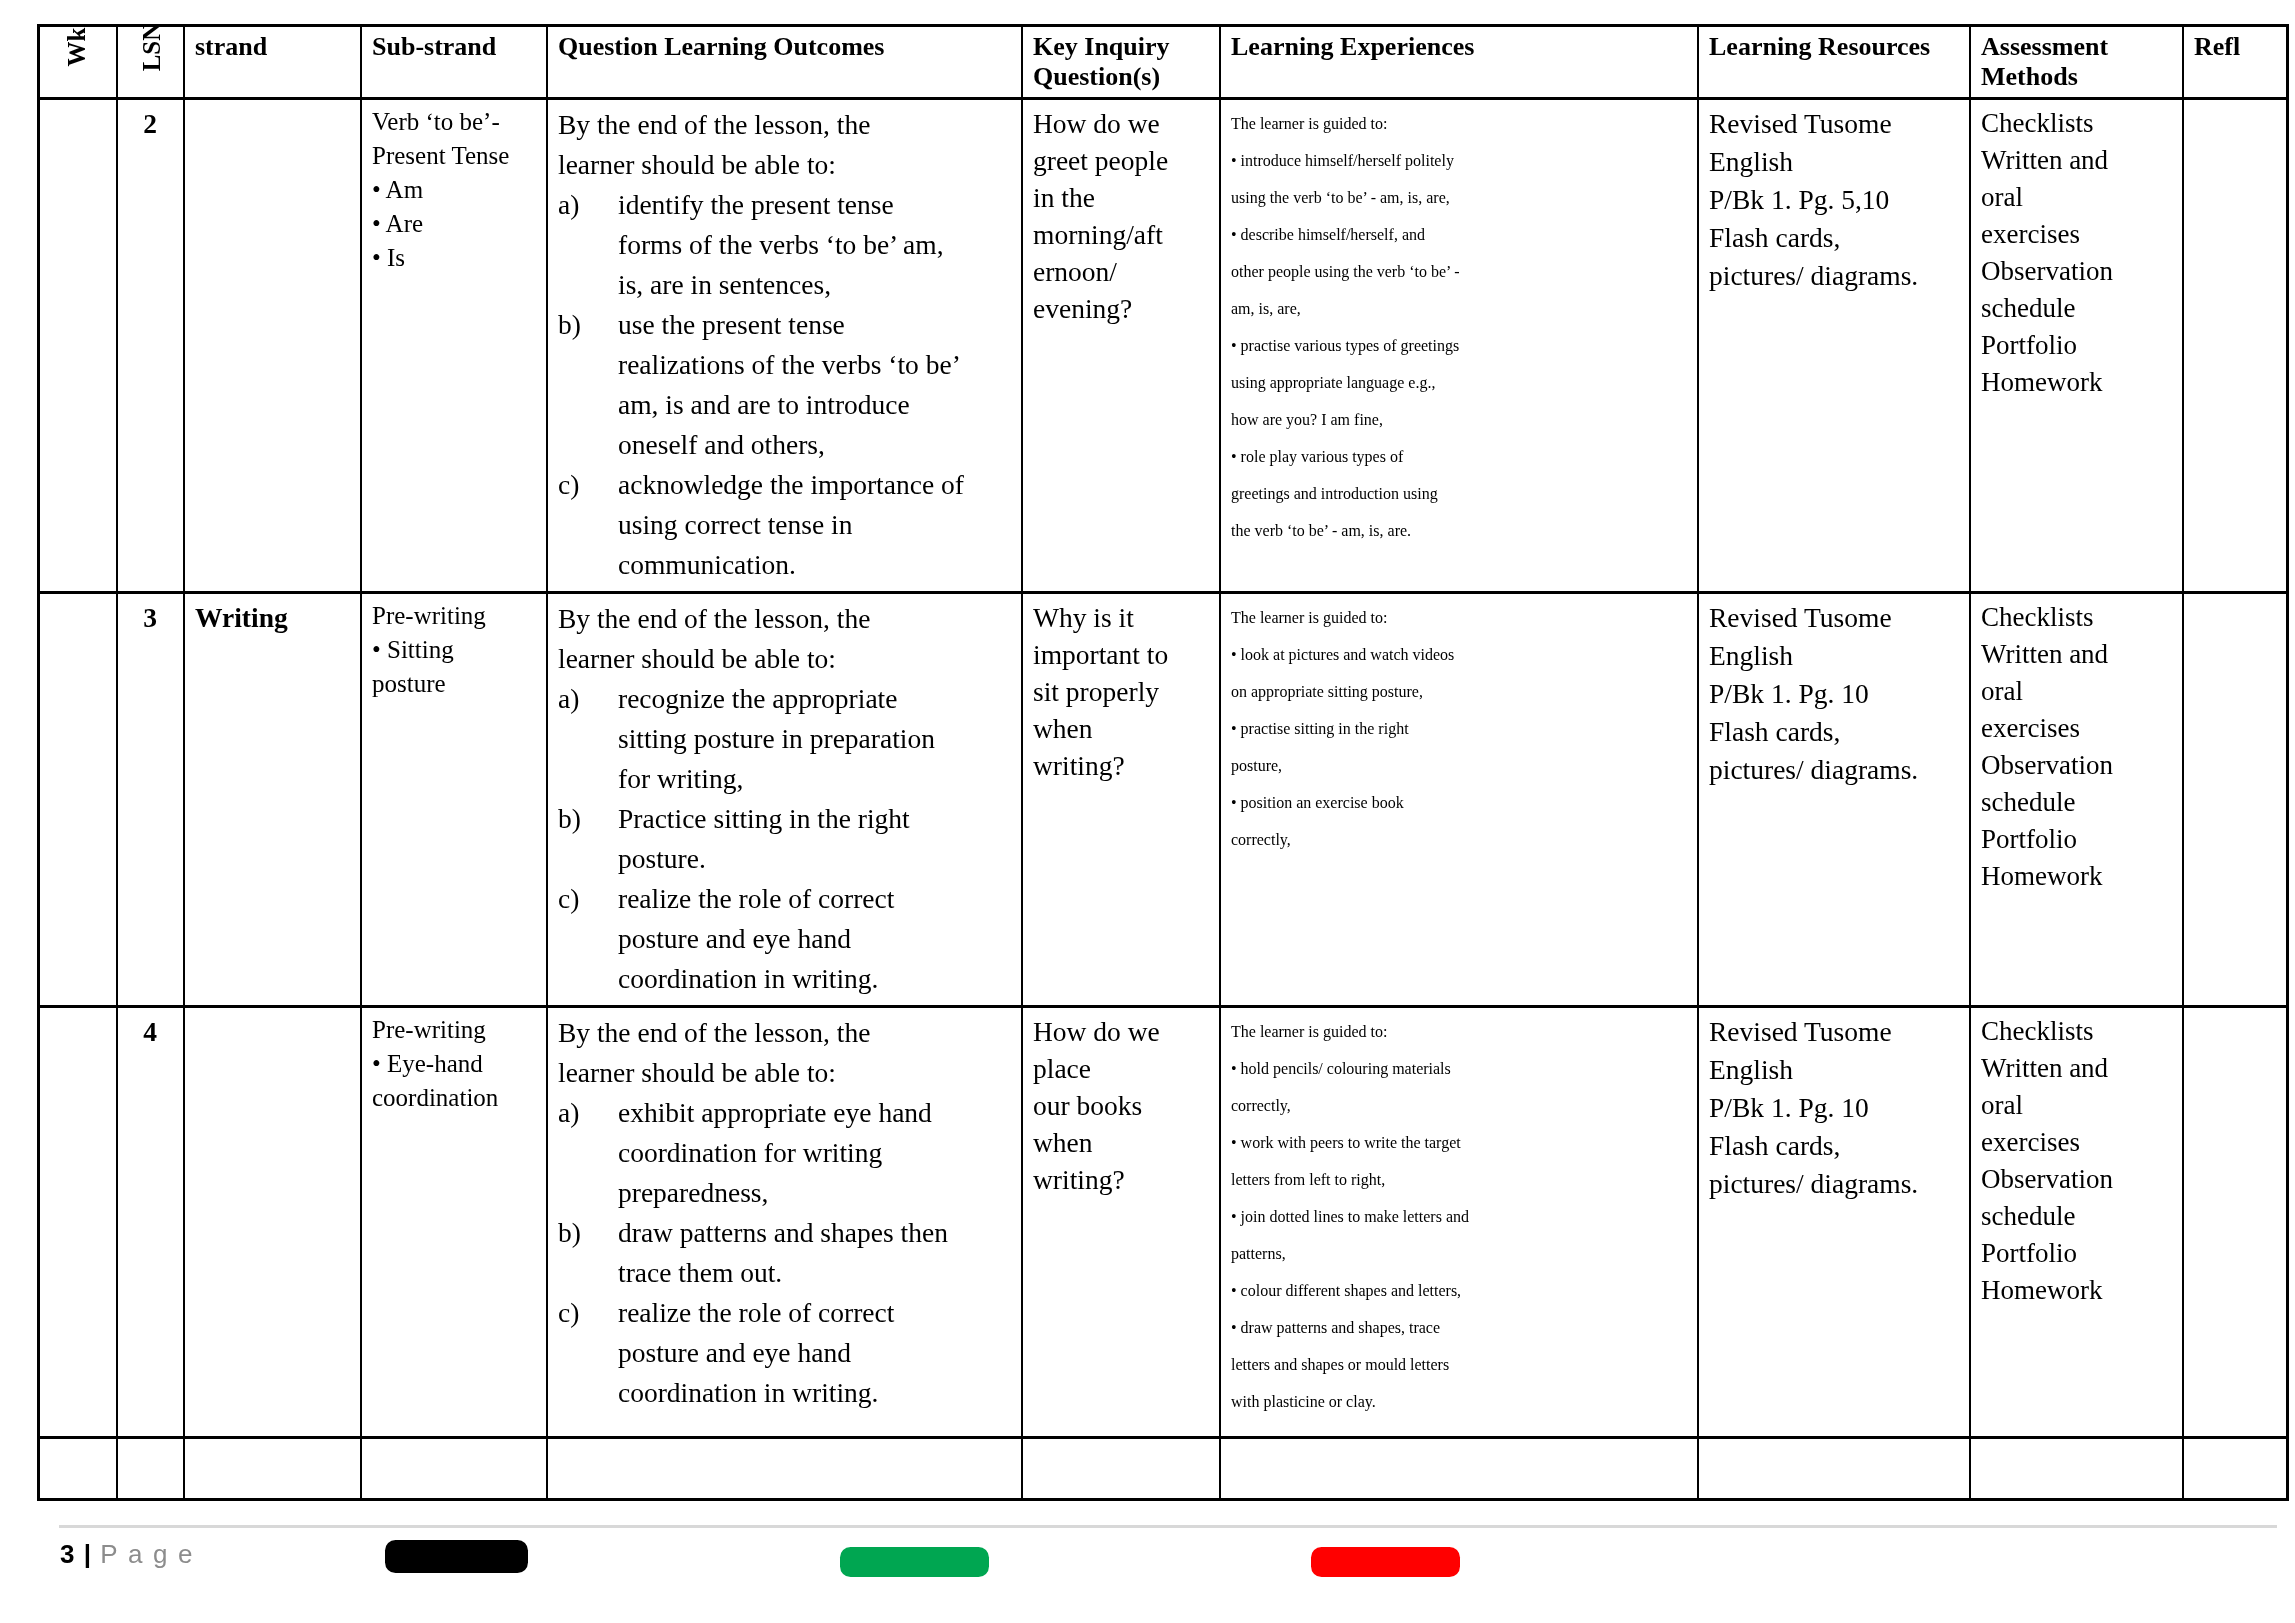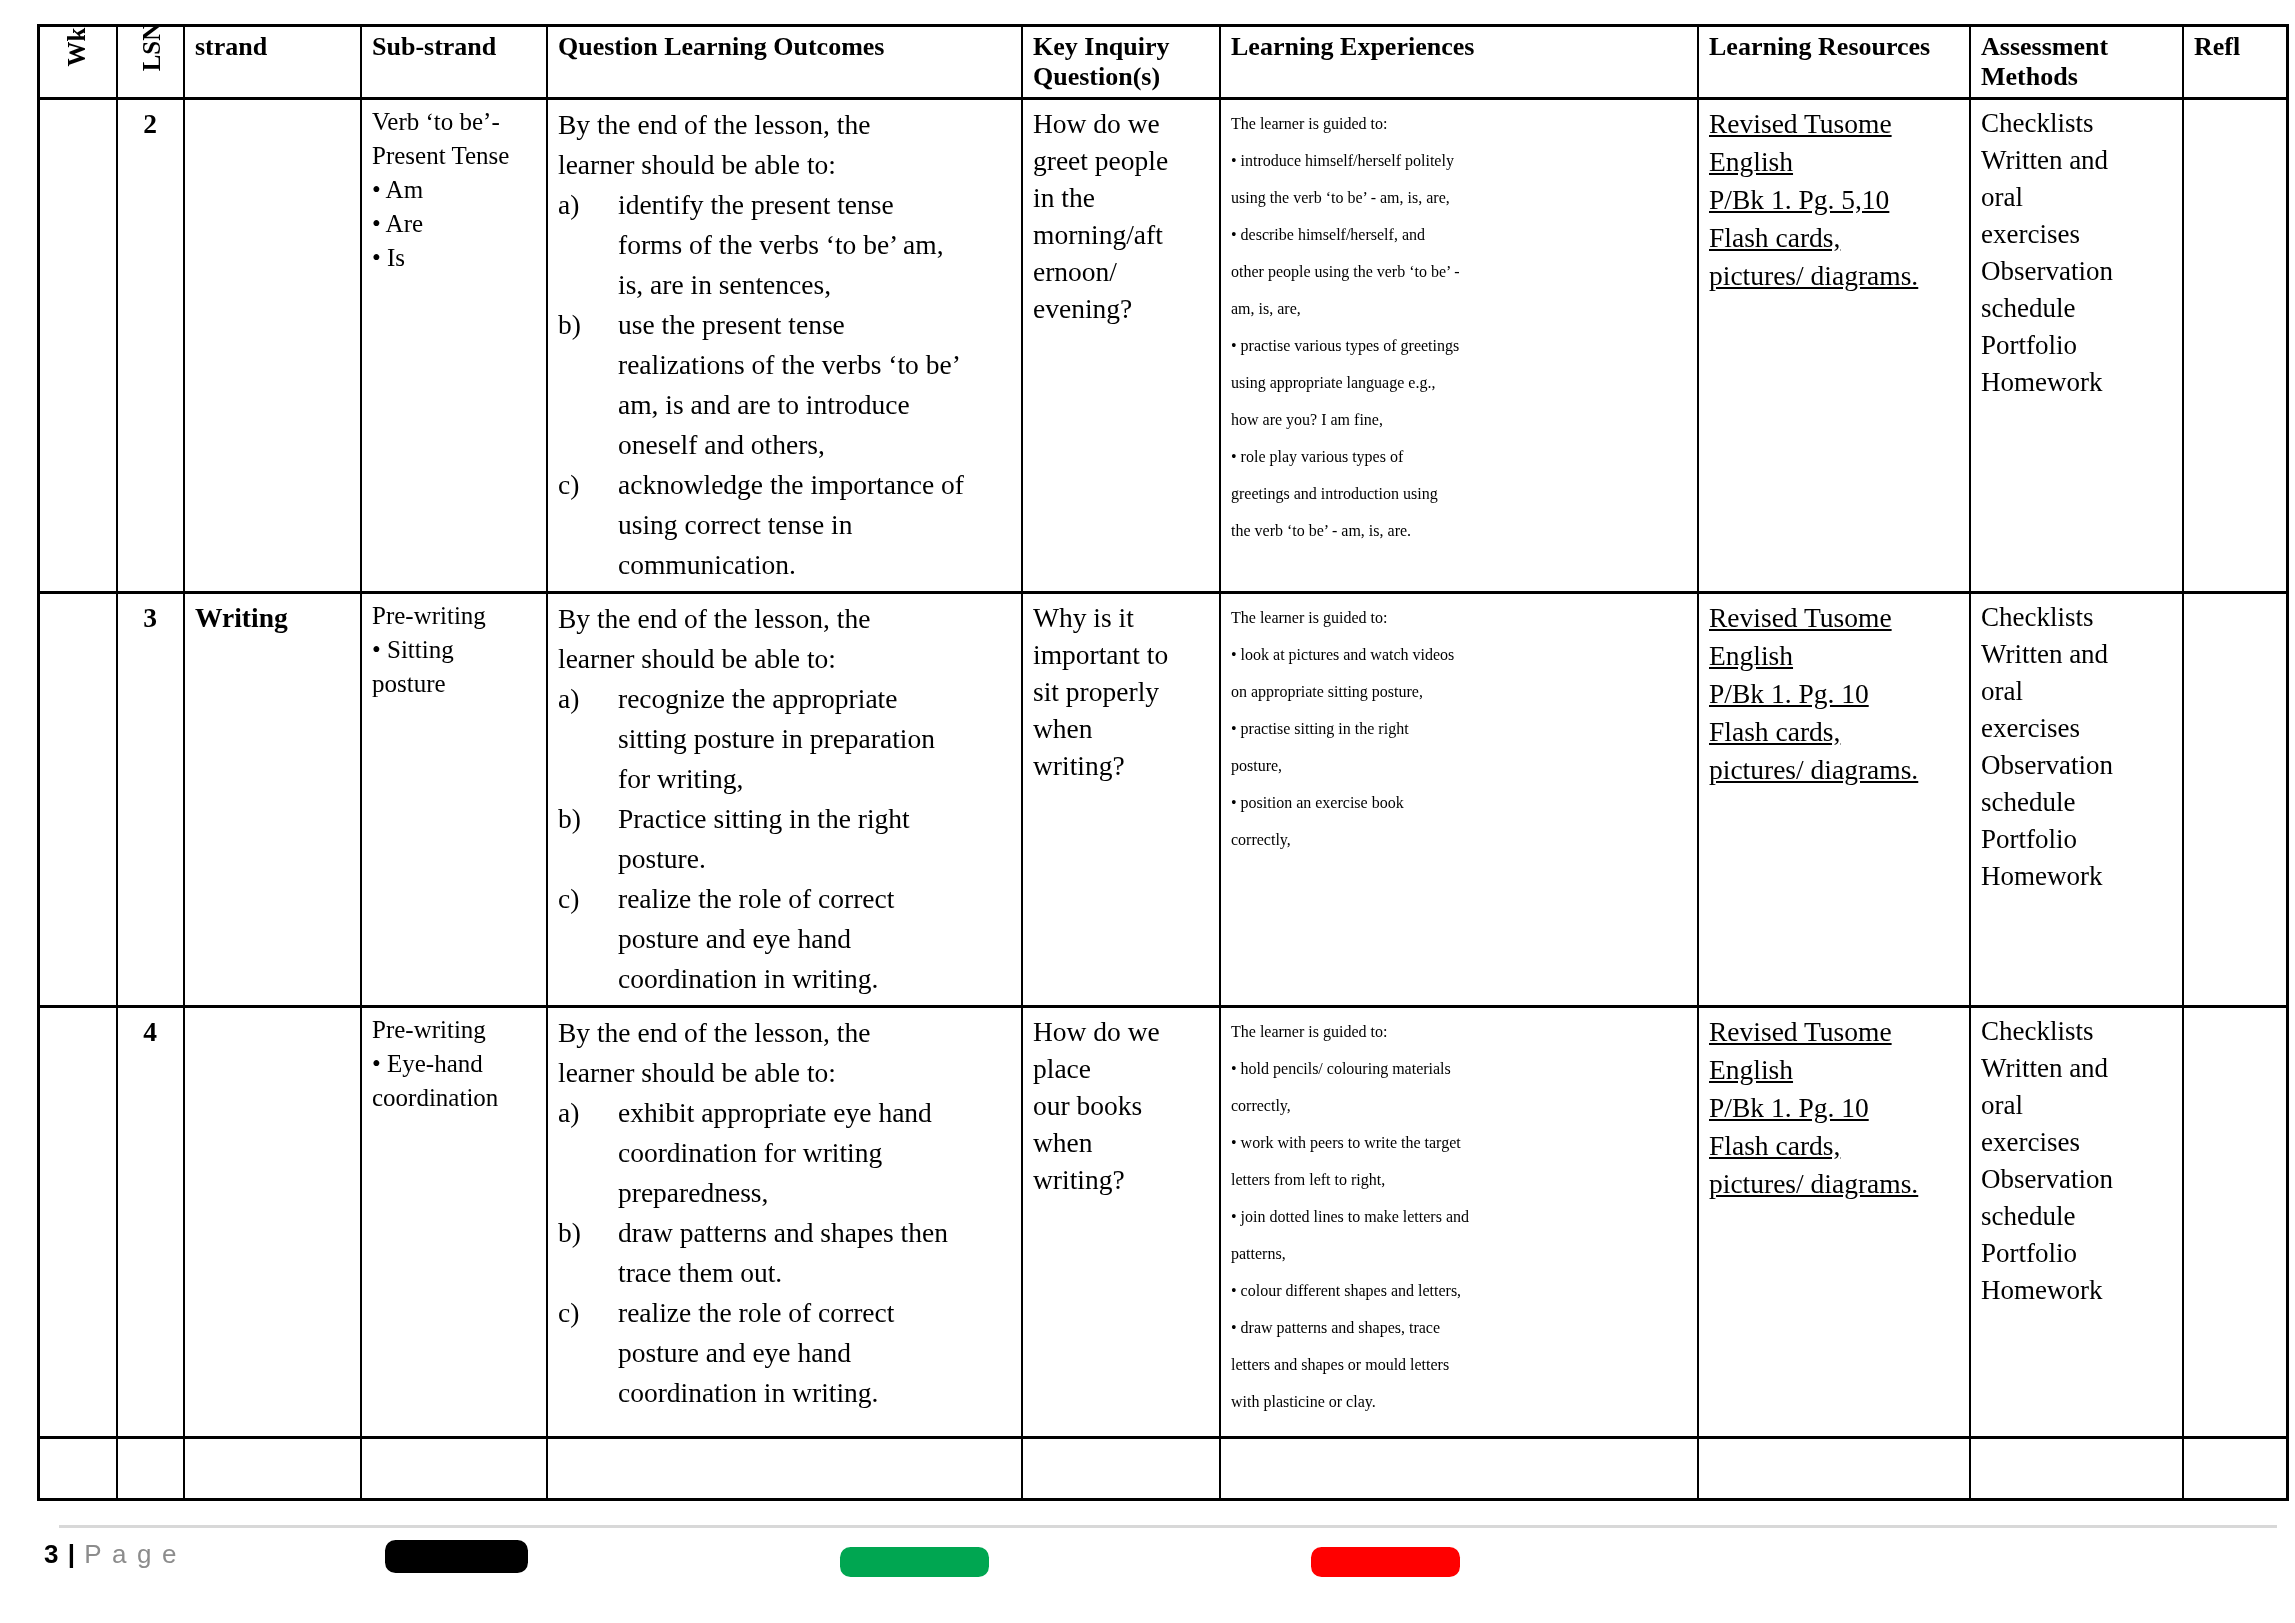--- a/index.html
+++ b/index.html
@@ -15,28 +15,28 @@
   .rot{display:inline-block;transform:rotate(-90deg);white-space:nowrap;font-size:25px;font-weight:bold;}
 
   td{font-size:27.5px;line-height:37px;}
   td.pre{white-space:pre-line;}
   td.lsn{font-weight:bold;text-align:center;padding-top:7.9px;}
   td.strand{font-weight:bold;padding-left:14.4px;padding-top:7.9px;}
   td.substrand{font-size:25px;line-height:34px;}
   td.outcomes{line-height:40px;padding-left:14.4px;}
   td.experiences{font-size:16px;line-height:37px;}
   td.assessment{font-size:27px;line-height:37px;}
-  td.resources{line-height:38px;padding-left:14.4px;text-decoration:underline;}
+  td.resources{line-height:38px;padding-left:14.4px;}
 
   .oitem{display:flex;}
   .olabel{flex:0 0 47px;}
   .otext{flex:1 1 auto;white-space:pre-line;margin-left:13px;}
 
   .footer-rule{position:absolute;left:59px;top:1525px;width:2218px;height:2.6px;background:#d8d8d8;}
-  .footer{position:absolute;left:44px;top:1539px;font-family:"Liberation Sans","DejaVu Sans",sans-serif;font-size:26px;}
+  .footer{position:absolute;left:60px;top:1539px;font-family:"Liberation Sans","DejaVu Sans",sans-serif;font-size:26px;}
   .pgnum{font-weight:bold;color:#000;}
   .pgsep{color:#000;margin:0 9.2px;font-weight:bold;}
   .pgword{color:#8c8c8c;letter-spacing:10.5px;}
 
   .bar{position:absolute;border-radius:10.5px;}
   .bar-black{left:385px;top:1540px;width:143px;height:33px;}
   .bar-green{left:840px;top:1547px;width:149px;height:30px;}
   .bar-red{left:1311px;top:1547px;width:149px;height:30px;}
 </style>
 </head>

